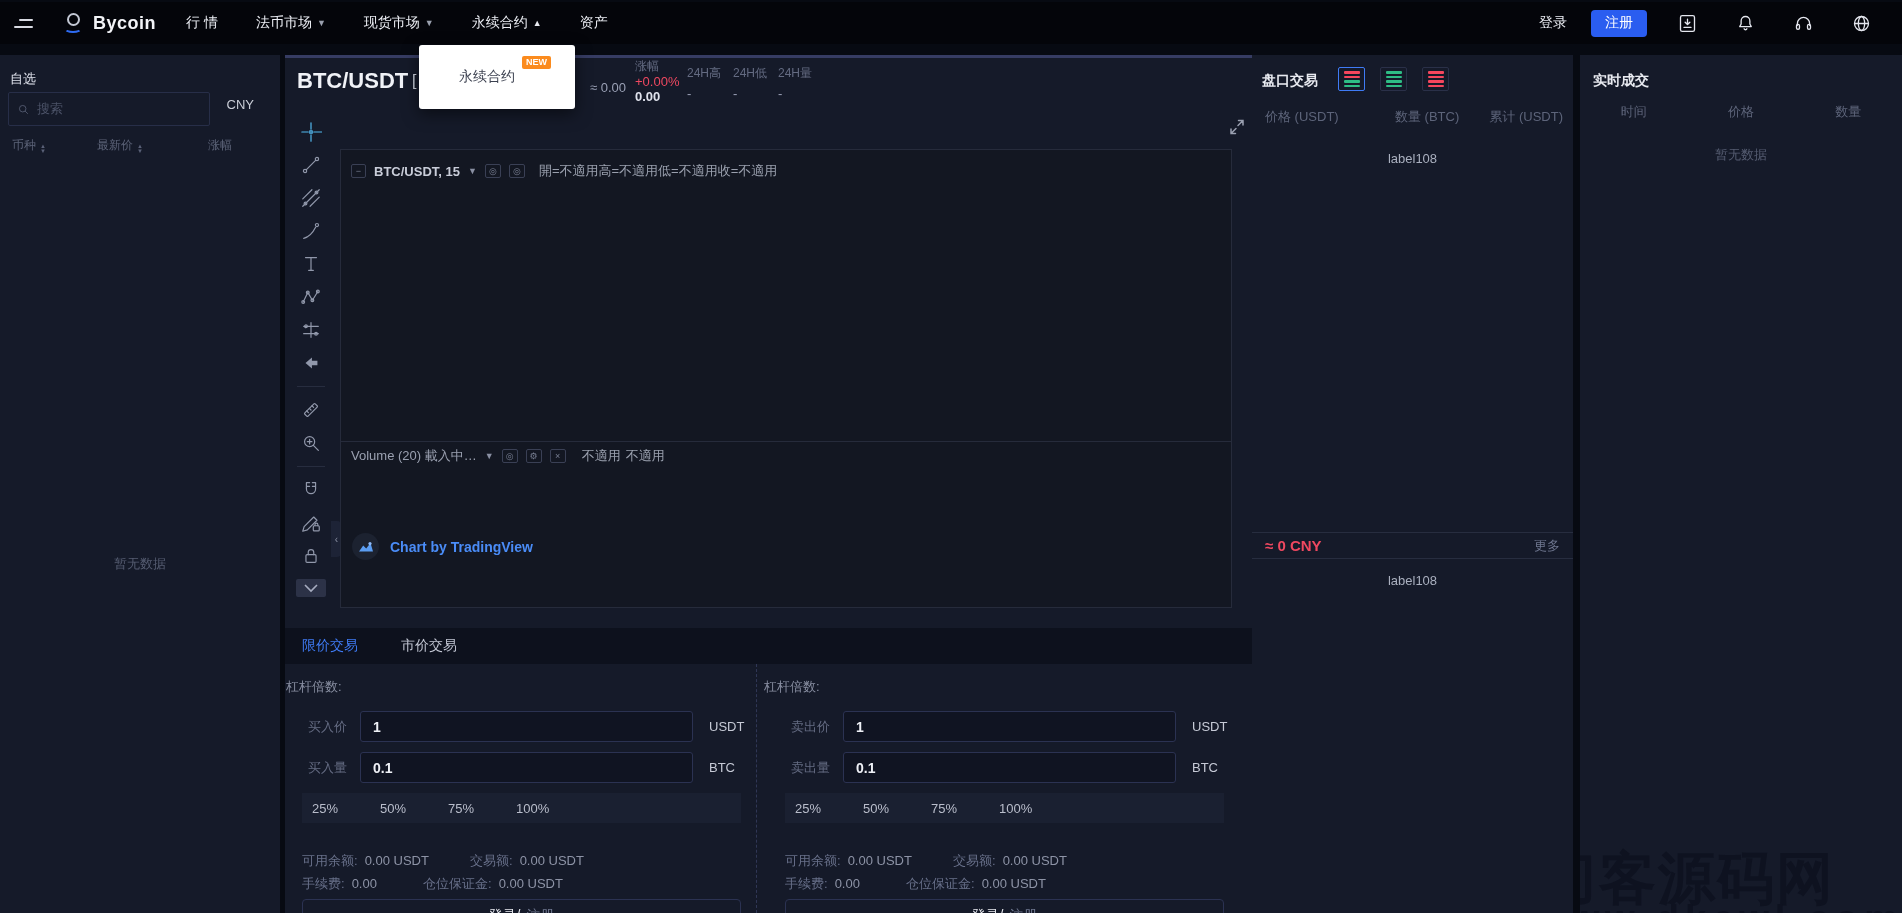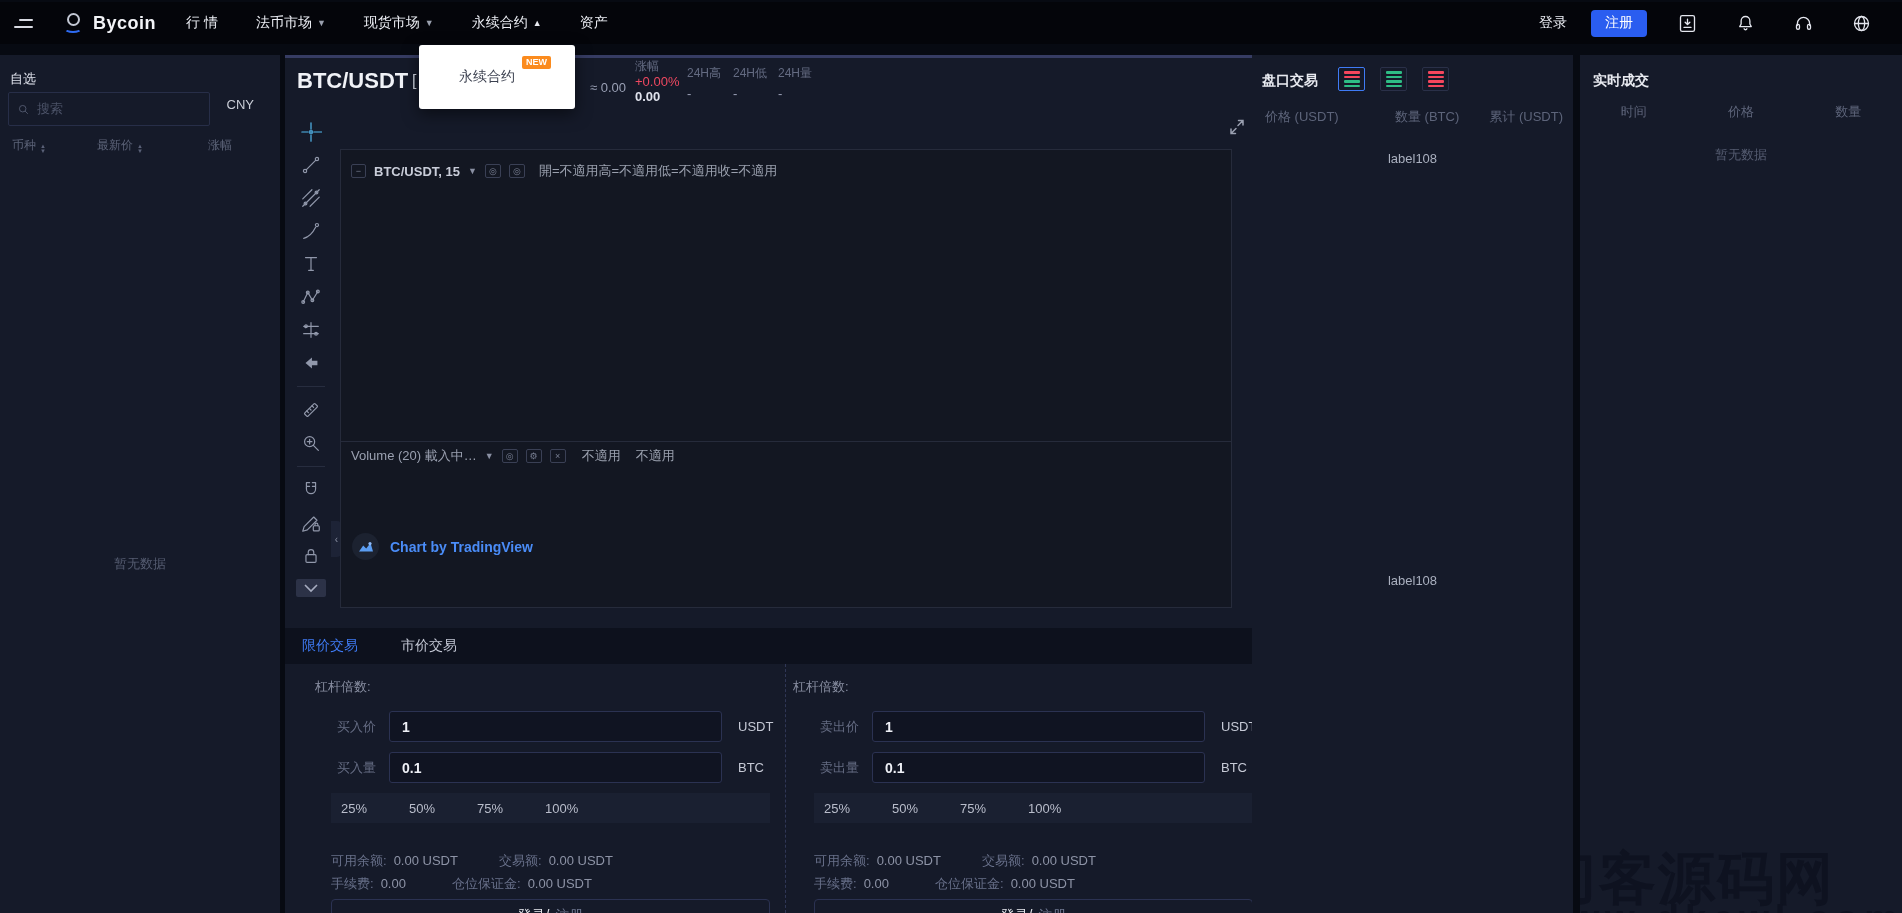--- a/index.html
+++ b/index.html
@@ -91,31 +91,31 @@
     border:1px solid #262b3b; background:#131722; }
   .legend { position:absolute; left:10px; display:flex; align-items:center; gap:8px; font-size:13px; color:#b8bdcc; }
   .legend-1 { top:12px; } .legend-2 { top:297px; color:#9aa0b0; }
   .lg-collapse { width:15px; height:14px; border:1px solid #3a4055; border-radius:2px; font-size:9px;
     color:#787f92; display:flex; align-items:center; justify-content:center; cursor:pointer; }
   .lg-symbol { font-weight:700; color:#c9cdd9; }
   .lg-caret { font-size:9px; color:#8a90a3; cursor:pointer; }
   .mini { width:16px; height:14px; border:1px solid #3a4055; border-radius:2px; font-size:9px;
     color:#787f92; display:inline-flex; align-items:center; justify-content:center; cursor:pointer; }
   .ohlc { display:flex; margin-left:6px; color:#9aa0ae; }
-  .vol-vals { display:flex; gap:15px; margin-left:8px; color:#9aa0ae; }
+  .vol-vals { display:flex; gap:5px; margin-left:8px; color:#9aa0ae; }
   .pane-divider { position:absolute; left:0; right:0; top:291px; height:1px; background:#262b3b; }
   .tv-credit { position:absolute; left:11px; top:383px; display:flex; align-items:center; gap:11px; }
   .tv-circle { width:27px; height:27px; border-radius:50%; background:#1c2230; display:flex; align-items:center; justify-content:center; }
   .tv-credit .txt { font-size:14px; font-weight:700; color:#4a8cf7; cursor:pointer; }
   
   .trade-tabs { position:absolute; top:570px; left:0; right:0; height:36px; background:#0d111d;
     display:flex; align-items:center; padding-left:17px; gap:43px; font-size:14px; }
   .trade-tabs .tab { cursor:pointer; color:#c3c7d4; }
   .trade-tabs .tab.active { color:#3f7bf5; }
-  .forms { position:absolute; top:606px; left:0; right:0; bottom:0; display:flex;margin-left:29px; }
+  .forms { position:absolute; top:606px; left:0; right:0; bottom:0; display:flex; }
   .oform { width:471px; padding-top:14px; position:relative; }
   .oform.sell { flex:1; border-left:1px dashed #303756; }
   .lev { font-size:13px; color:#8a90a3; margin:0 0 17px 1px; height:16px; }
   .oform.sell .lev { margin-left:7px; }
   .frow { display:flex; align-items:center; height:31px; margin:0 0 10px 17px; }
   .oform.sell .frow { margin-left:28px; }
   .frow .flabel { width:52px; margin-left:6px; font-size:13px; color:#646b82; }
   .frow input { width:333px; height:31px; background:rgba(9,12,22,.35); border:1px solid #2b3252;
     border-radius:3px; color:#eef0f6; font-weight:700; font-size:14px; padding:0 12px;
     font-family:inherit; outline:none; }
@@ -519,20 +519,24 @@
           <i class="bar-r"></i>
           <i class="bar-r"></i>
       </span>
     </div>
     <div class="ob-cols">
       <span class="c1">价格 (USDT)</span>
       <span class="c2">数量 (BTC)</span>
       <span class="c3">累计 (USDT)</span>
     </div>
     <div class="ob-asks-empty">label108</div>
+    <div class="ob-mid">
+      <span class="idx">≈ 0 CNY</span>
+      <span class="more">更多</span>
+    </div>
     <div class="ob-bids-empty">label108</div>
   </div>
 
   <div class="panel tradespanel">
     <div class="rt-title">实时成交</div>
     <div class="rt-cols">
       <span>时间</span>
       <span>价格</span>
       <span>数量</span>
     </div>

